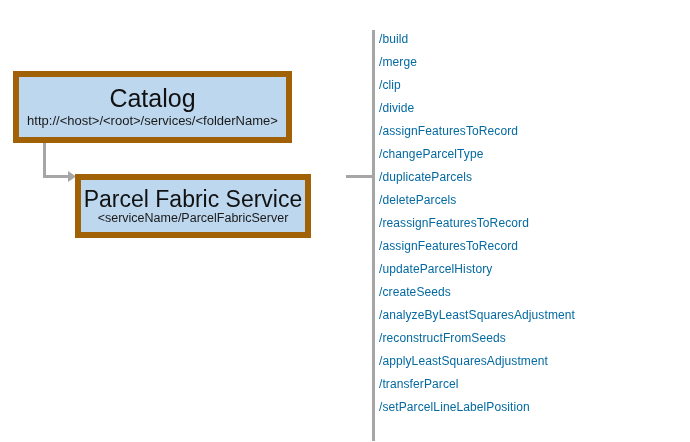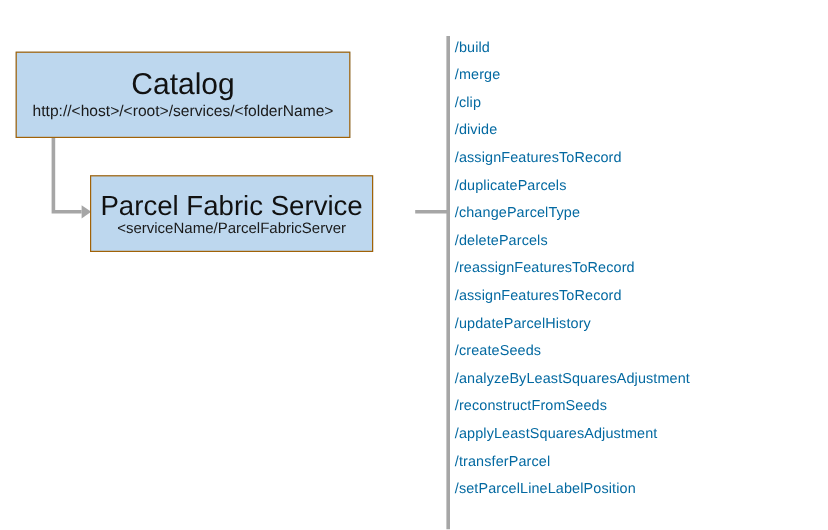--- a/index.html
+++ b/index.html
@@ -22,25 +22,26 @@
     top: 0;
     width: 690px;
     height: 442px;
   }
 
   
   .node {
     position: absolute;
     box-sizing: border-box;
     background: #bdd7ee;
-    border: 1px solid #a16207;
+    border: 6px solid #a16207;
     display: flex;
     flex-direction: column;
     align-items: center;
     justify-content: center;
+    margin-top: 28px;
   }
 
   #catalog-node {
     left: 13px;
     top: 43px;
     width: 279px;
     height: 72px;
   }
 
   #service-node {
@@ -126,22 +127,22 @@
     <div class="node-title">Parcel Fabric Service</div>
     <div class="node-subtitle">&lt;serviceName/ParcelFabricServer</div>
   </div>
 
   <div id="operations-list">
       <div class="operation-item">/build</div>
       <div class="operation-item">/merge</div>
       <div class="operation-item">/clip</div>
       <div class="operation-item">/divide</div>
       <div class="operation-item">/assignFeaturesToRecord</div>
+      <div class="operation-item">/changeParcelType</div>
       <div class="operation-item">/duplicateParcels</div>
-      <div class="operation-item">/changeParcelType</div>
       <div class="operation-item">/deleteParcels</div>
       <div class="operation-item">/reassignFeaturesToRecord</div>
       <div class="operation-item">/assignFeaturesToRecord</div>
       <div class="operation-item">/updateParcelHistory</div>
       <div class="operation-item">/createSeeds</div>
       <div class="operation-item">/analyzeByLeastSquaresAdjustment</div>
       <div class="operation-item">/reconstructFromSeeds</div>
       <div class="operation-item">/applyLeastSquaresAdjustment</div>
       <div class="operation-item">/transferParcel</div>
       <div class="operation-item">/setParcelLineLabelPosition</div>

